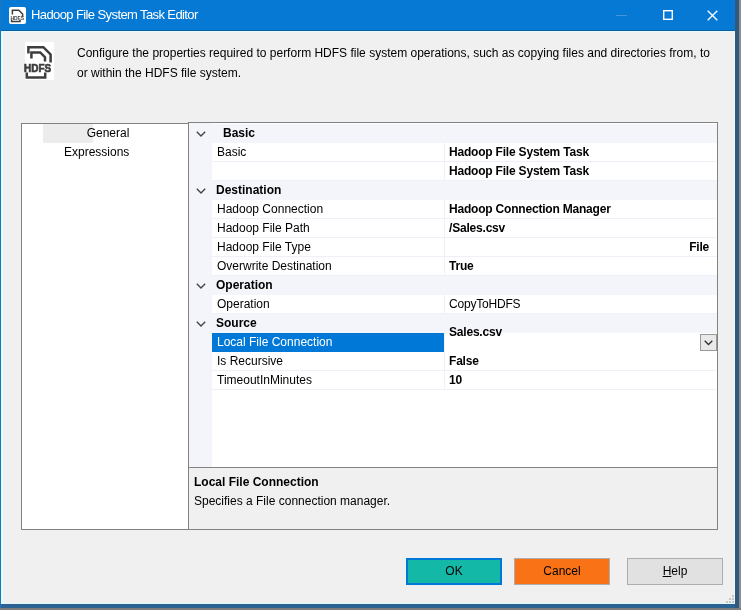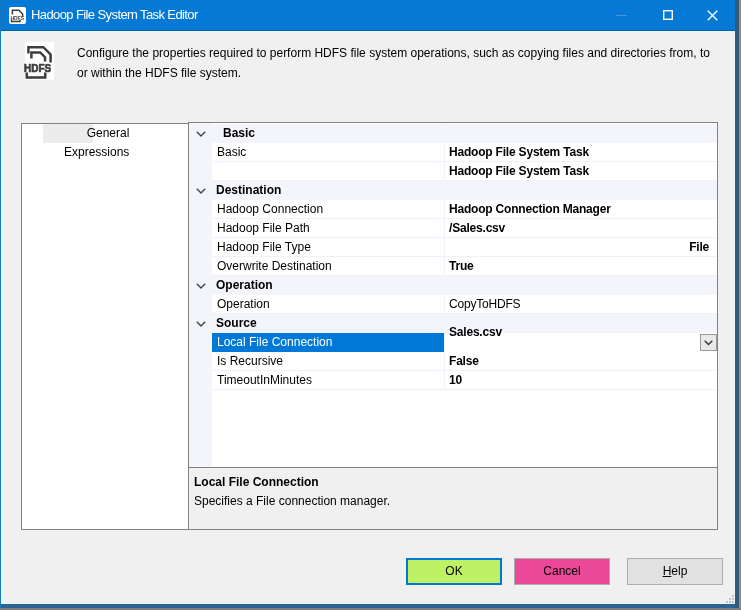--- a/index.html
+++ b/index.html
@@ -109,23 +109,23 @@
     </svg>
 <div class="abs" style="left:260px;top:200px;width:260px;height:19px;line-height:19px;font-weight:bold;letter-spacing:-0.2px;">Sales.csv</div>
 <div class="abs" style="left:28px;top:229px;width:220px;height:19px;line-height:19px;">Is Recursive</div>
 <div class="abs" style="left:23px;top:247px;width:505px;height:1px;background:#eef1f8;"></div>
 <div class="abs" style="left:260px;top:229px;width:260px;height:19px;line-height:19px;font-weight:bold;letter-spacing:-0.2px;">False</div>
 <div class="abs" style="left:28px;top:248px;width:220px;height:19px;line-height:19px;">TimeoutInMinutes</div>
 <div class="abs" style="left:23px;top:266px;width:505px;height:1px;background:#eef1f8;"></div>
 <div class="abs" style="left:260px;top:248px;width:260px;height:19px;line-height:19px;font-weight:bold;letter-spacing:-0.2px;">10</div>
 </div>
 
-<div class="abs" style="left:406px;top:558px;width:96px;height:27px;background:#bef264;border:2px solid #0078d7;text-align:center;line-height:23px;">OK</div>
+<div class="abs" style="left:406px;top:558px;width:96px;height:27px;background:#14b8a6;border:2px solid #0078d7;text-align:center;line-height:23px;">OK</div>
 
-<div class="abs" style="left:514px;top:558px;width:96px;height:27px;background:#ec4899;border:1px solid #adadad;text-align:center;line-height:25px;">Cancel</div>
+<div class="abs" style="left:514px;top:558px;width:96px;height:27px;background:#f97316;border:1px solid #adadad;text-align:center;line-height:25px;">Cancel</div>
 
 <div class="abs" style="left:627px;top:558px;width:96px;height:27px;background:#e1e1e1;border:1px solid #adadad;text-align:center;line-height:25px;"><span style="text-decoration:underline;">H</span>elp</div>
 
 <div class="abs" style="left:0;top:0;width:1px;height:610px;background:#1a76bd;"></div>
 <div class="abs" style="left:1px;top:31px;width:2px;height:573px;background:#e1fbff;"></div>
 <div class="abs" style="left:734px;top:31px;width:1px;height:573px;background:#eef6fa;"></div>
 <div class="abs" style="left:735px;top:0;width:4px;height:610px;background:#30597b;"></div>
 <div class="abs" style="left:739px;top:0;width:2px;height:610px;background:#8e8e8e;"></div>
 <div class="abs" style="left:3px;top:603px;width:732px;height:1px;background:#dff9fd;"></div>
 <div class="abs" style="left:1px;top:604px;width:734px;height:4px;background:#2b6392;"></div>

